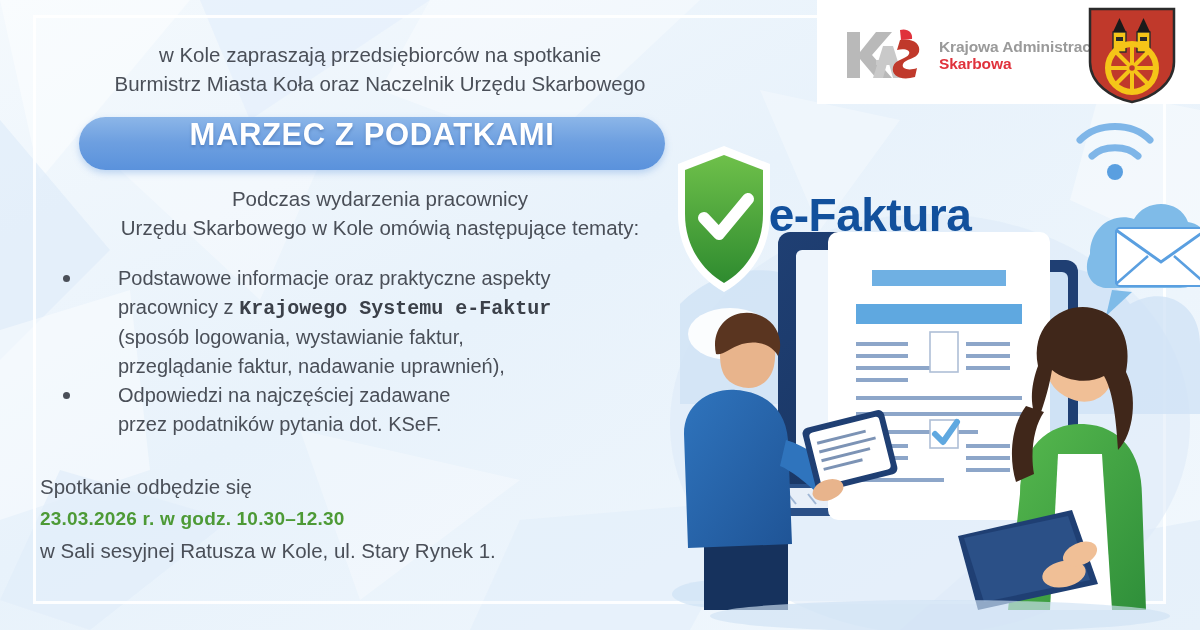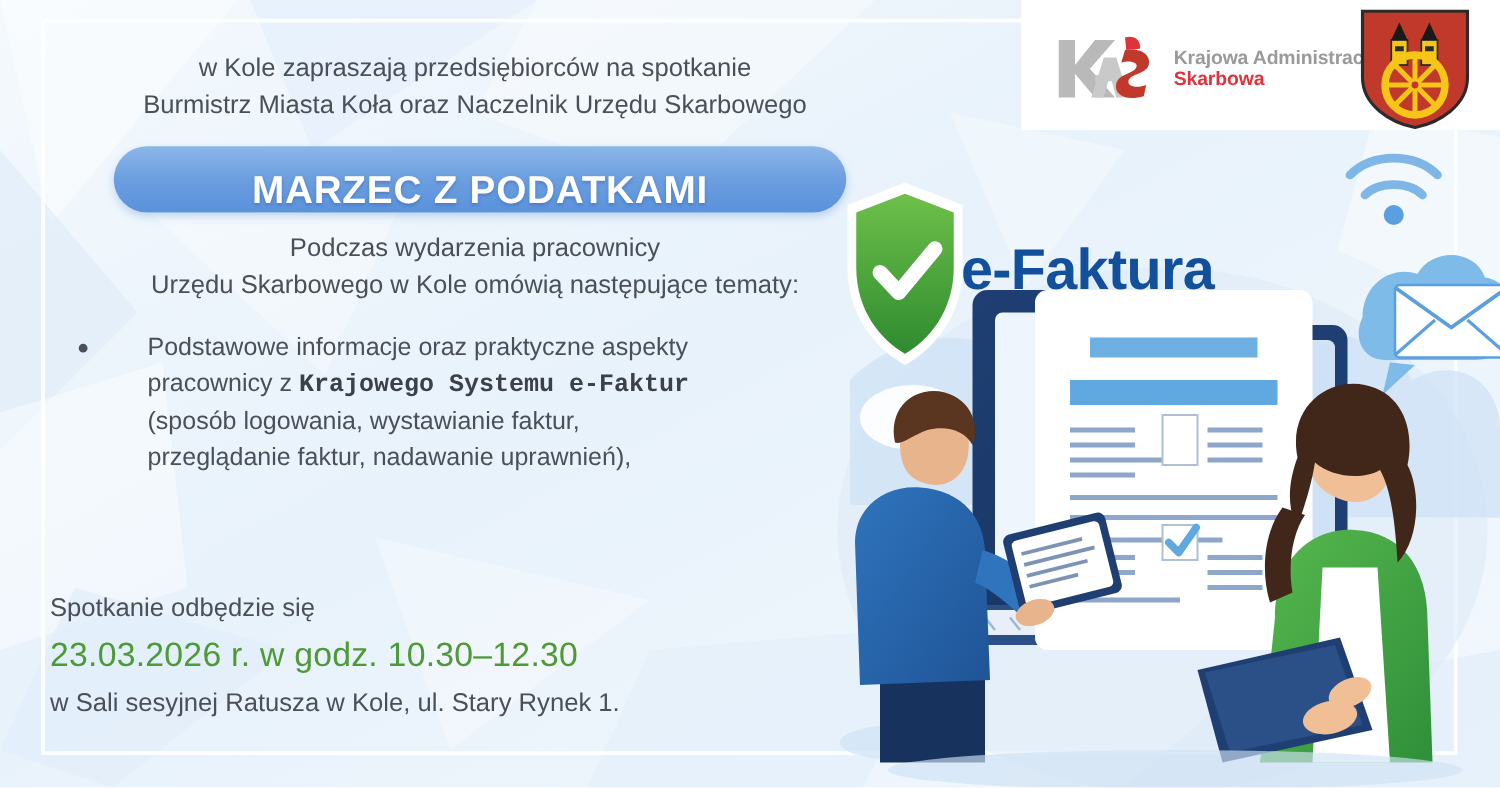--- a/index.html
+++ b/index.html
@@ -86,29 +86,29 @@
     width: 680px;
     text-align: center;
     color: #4a4f58;
     font-size: 20.5px;
     line-height: 1.42;
   }
   .intro .ln { display: block; }
 
   .pill {
     position: absolute;
-    left: 91px;
+    left: 79px;
     top: 117px;
     width: 586px;
     height: 53px;
     border-radius: 27px;
     background: linear-gradient(180deg, #8cb6e8 0%, #6d9fe0 48%, #5a92dc 100%);
     box-shadow: 0 3px 7px rgba(90,146,220,0.35);
     display: flex;
-    align-items: flex-end;
+    align-items: flex-start;
     justify-content: center;
   }
   .pill-label {
     color: #ffffff;
     font-size: 31px;
     font-weight: bold;
     letter-spacing: 0.6px;
     text-shadow: 0 2px 3px rgba(40,80,140,0.38);
   }
 
@@ -156,22 +156,22 @@
     top: 472px;
     width: 680px;
     text-align: left;
     color: #4a4f58;
     font-size: 20.5px;
     line-height: 1.45;
   }
   .closing .ln { display: block; }
   .closing .date {
     display: block;
-    font-size: 27px;
-    font-weight: normal;
+    font-size: 19px;
+    font-weight: bold;
     color: #4d9a36;
     letter-spacing: 0.2px;
     margin: 3px 0 4px 0;
   }
 
   
   .illus {
     position: absolute;
     left: 660px;
     top: 104px;
@@ -275,20 +275,25 @@
     <span class="ln">Urzędu Skarbowego w Kole omówią następujące tematy:</span>
   </div>
 
   <div class="bullets">
     <div class="bullet-row">
       <span class="bullet-dot"></span>
       <span class="ln">Podstawowe informacje oraz praktyczne aspekty</span>
       <span class="ln"><span>pracownicy z </span><span class="strong">Krajowego Systemu e-Faktur</span></span>
       <span class="ln">(sposób logowania, wystawianie faktur,</span>
       <span class="ln">przeglądanie faktur, nadawanie uprawnień),</span>
+    </div>
+    <div class="bullet-row">
+      <span class="bullet-dot"></span>
+      <span class="ln">Odpowiedzi na najczęściej zadawane</span>
+      <span class="ln">przez podatników pytania dot. KSeF.</span>
     </div>
   </div>
 
   <div class="closing">
     <span class="ln">Spotkanie odbędzie się</span>
     <span class="date">23.03.2026 r. w godz. 10.30–12.30</span>
     <span class="ln">w Sali sesyjnej Ratusza w Kole, ul. Stary Rynek 1.</span>
   </div>
 
   <div class="efaktura-title">e-Faktura</div>

